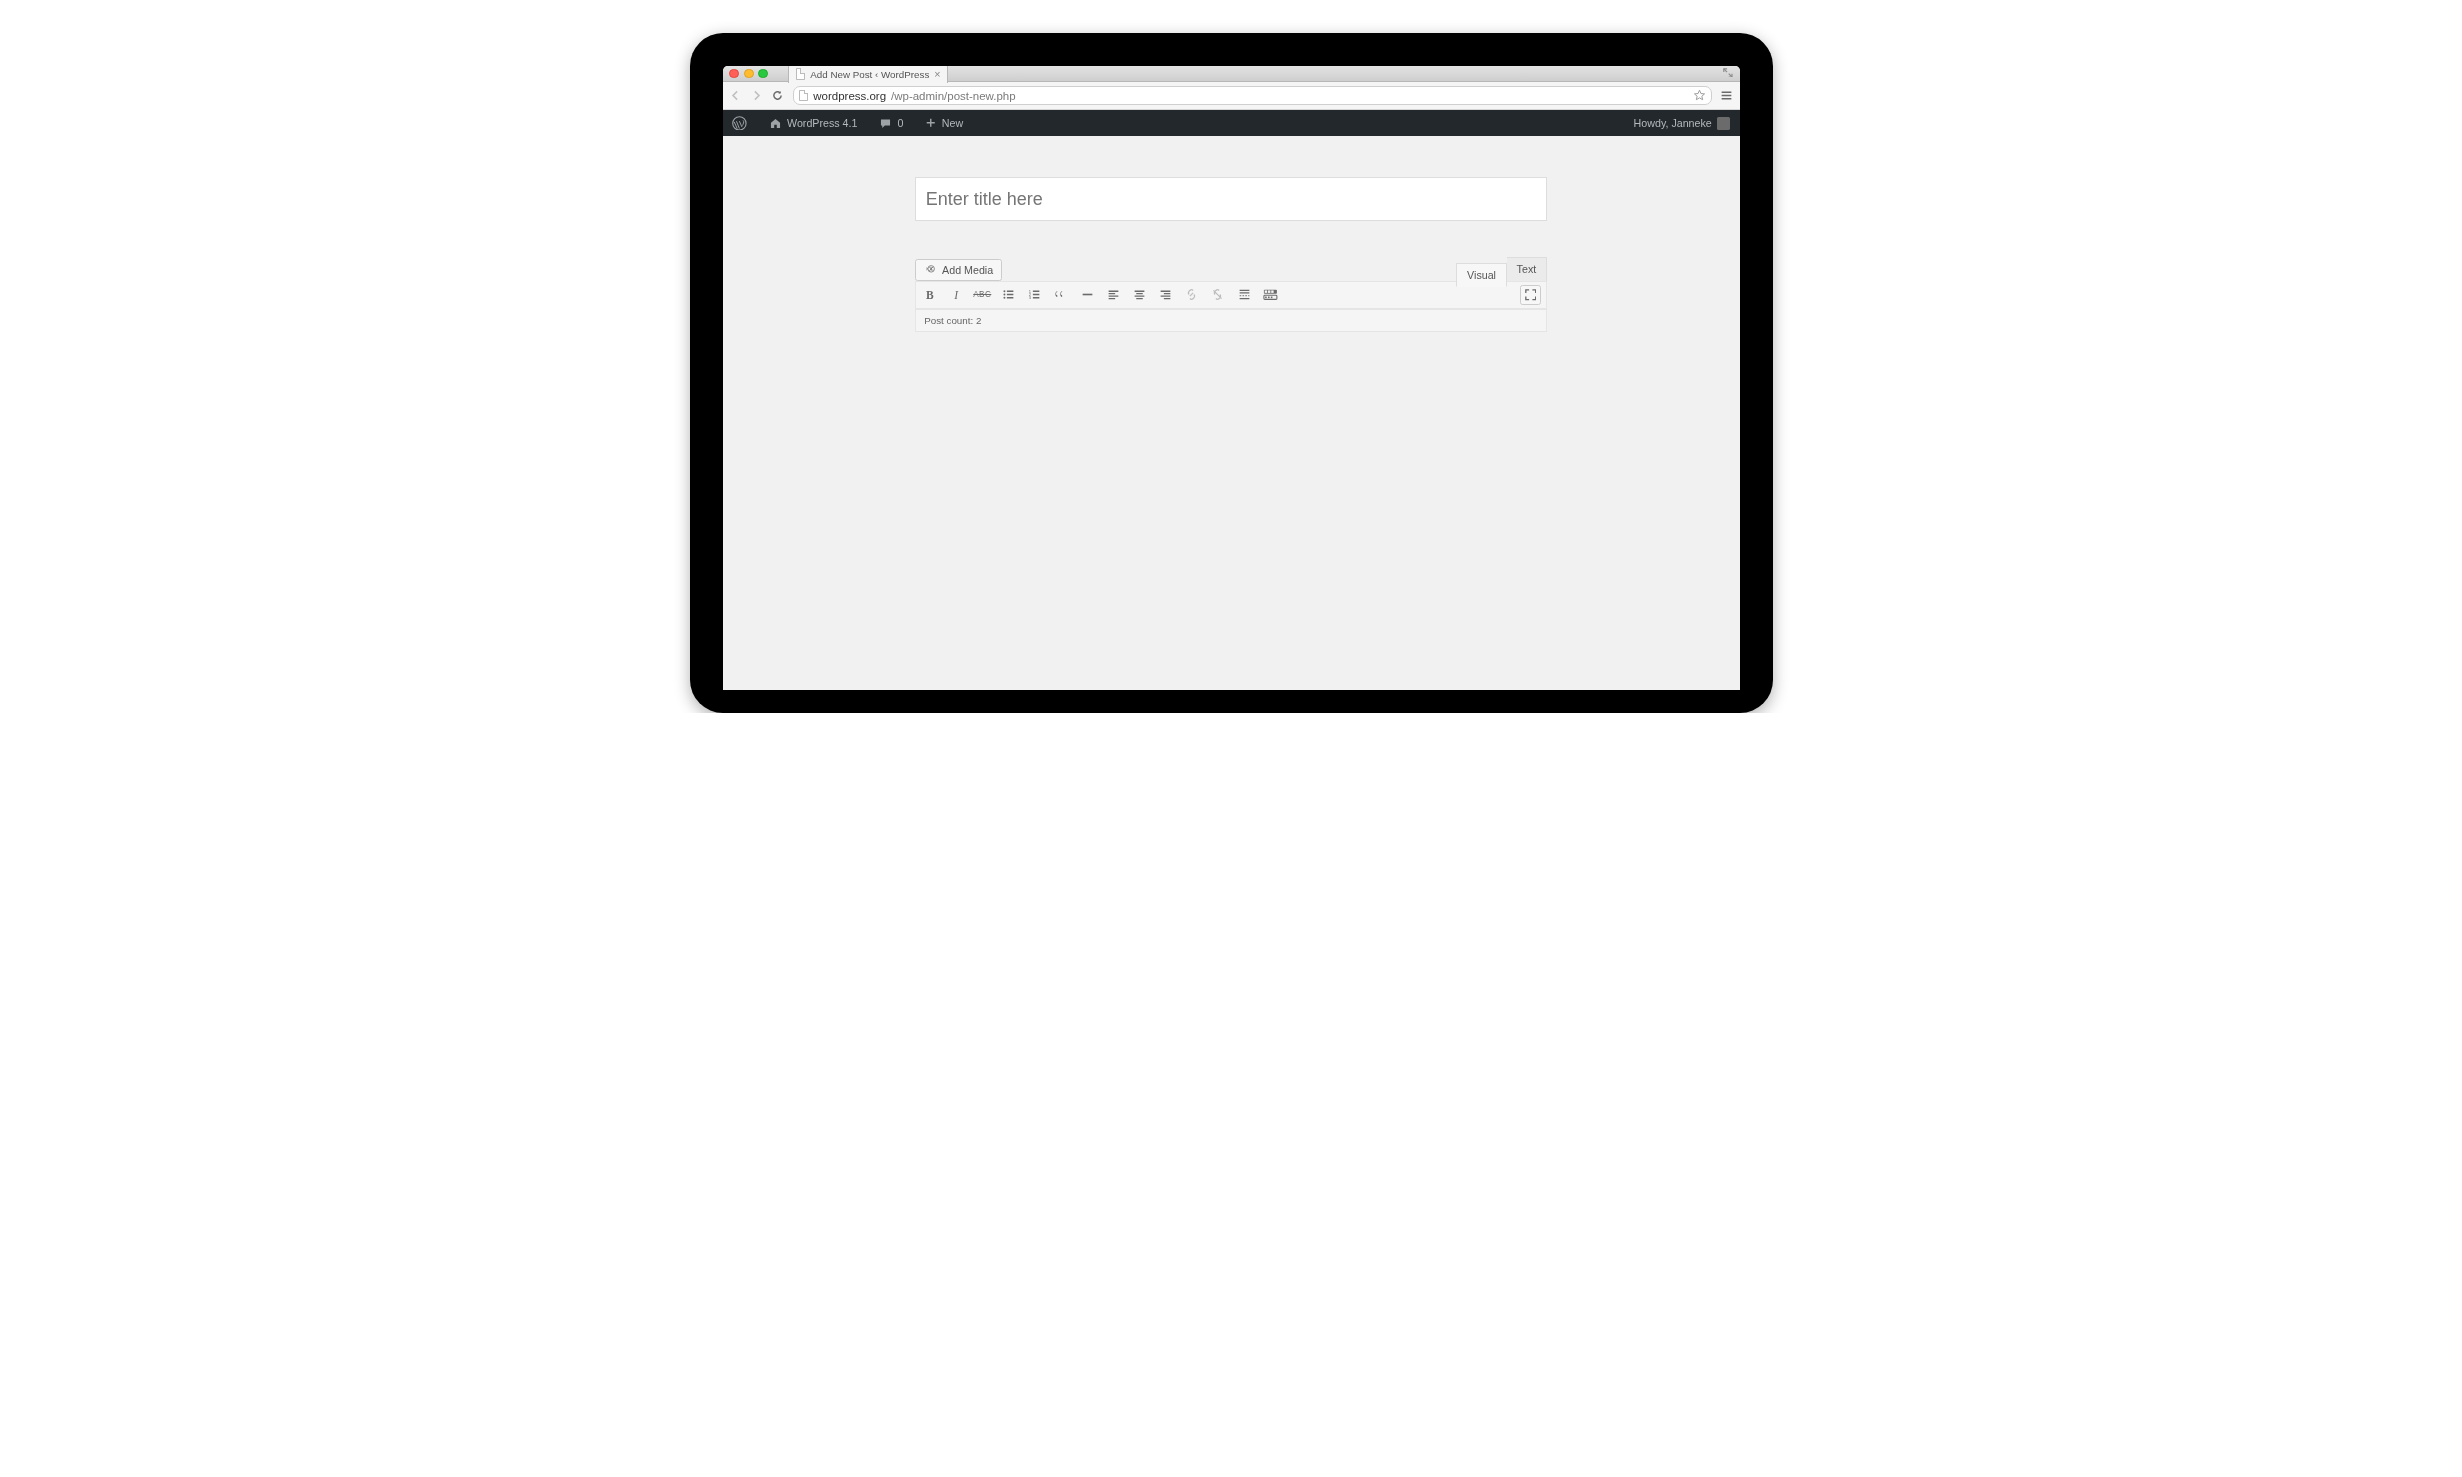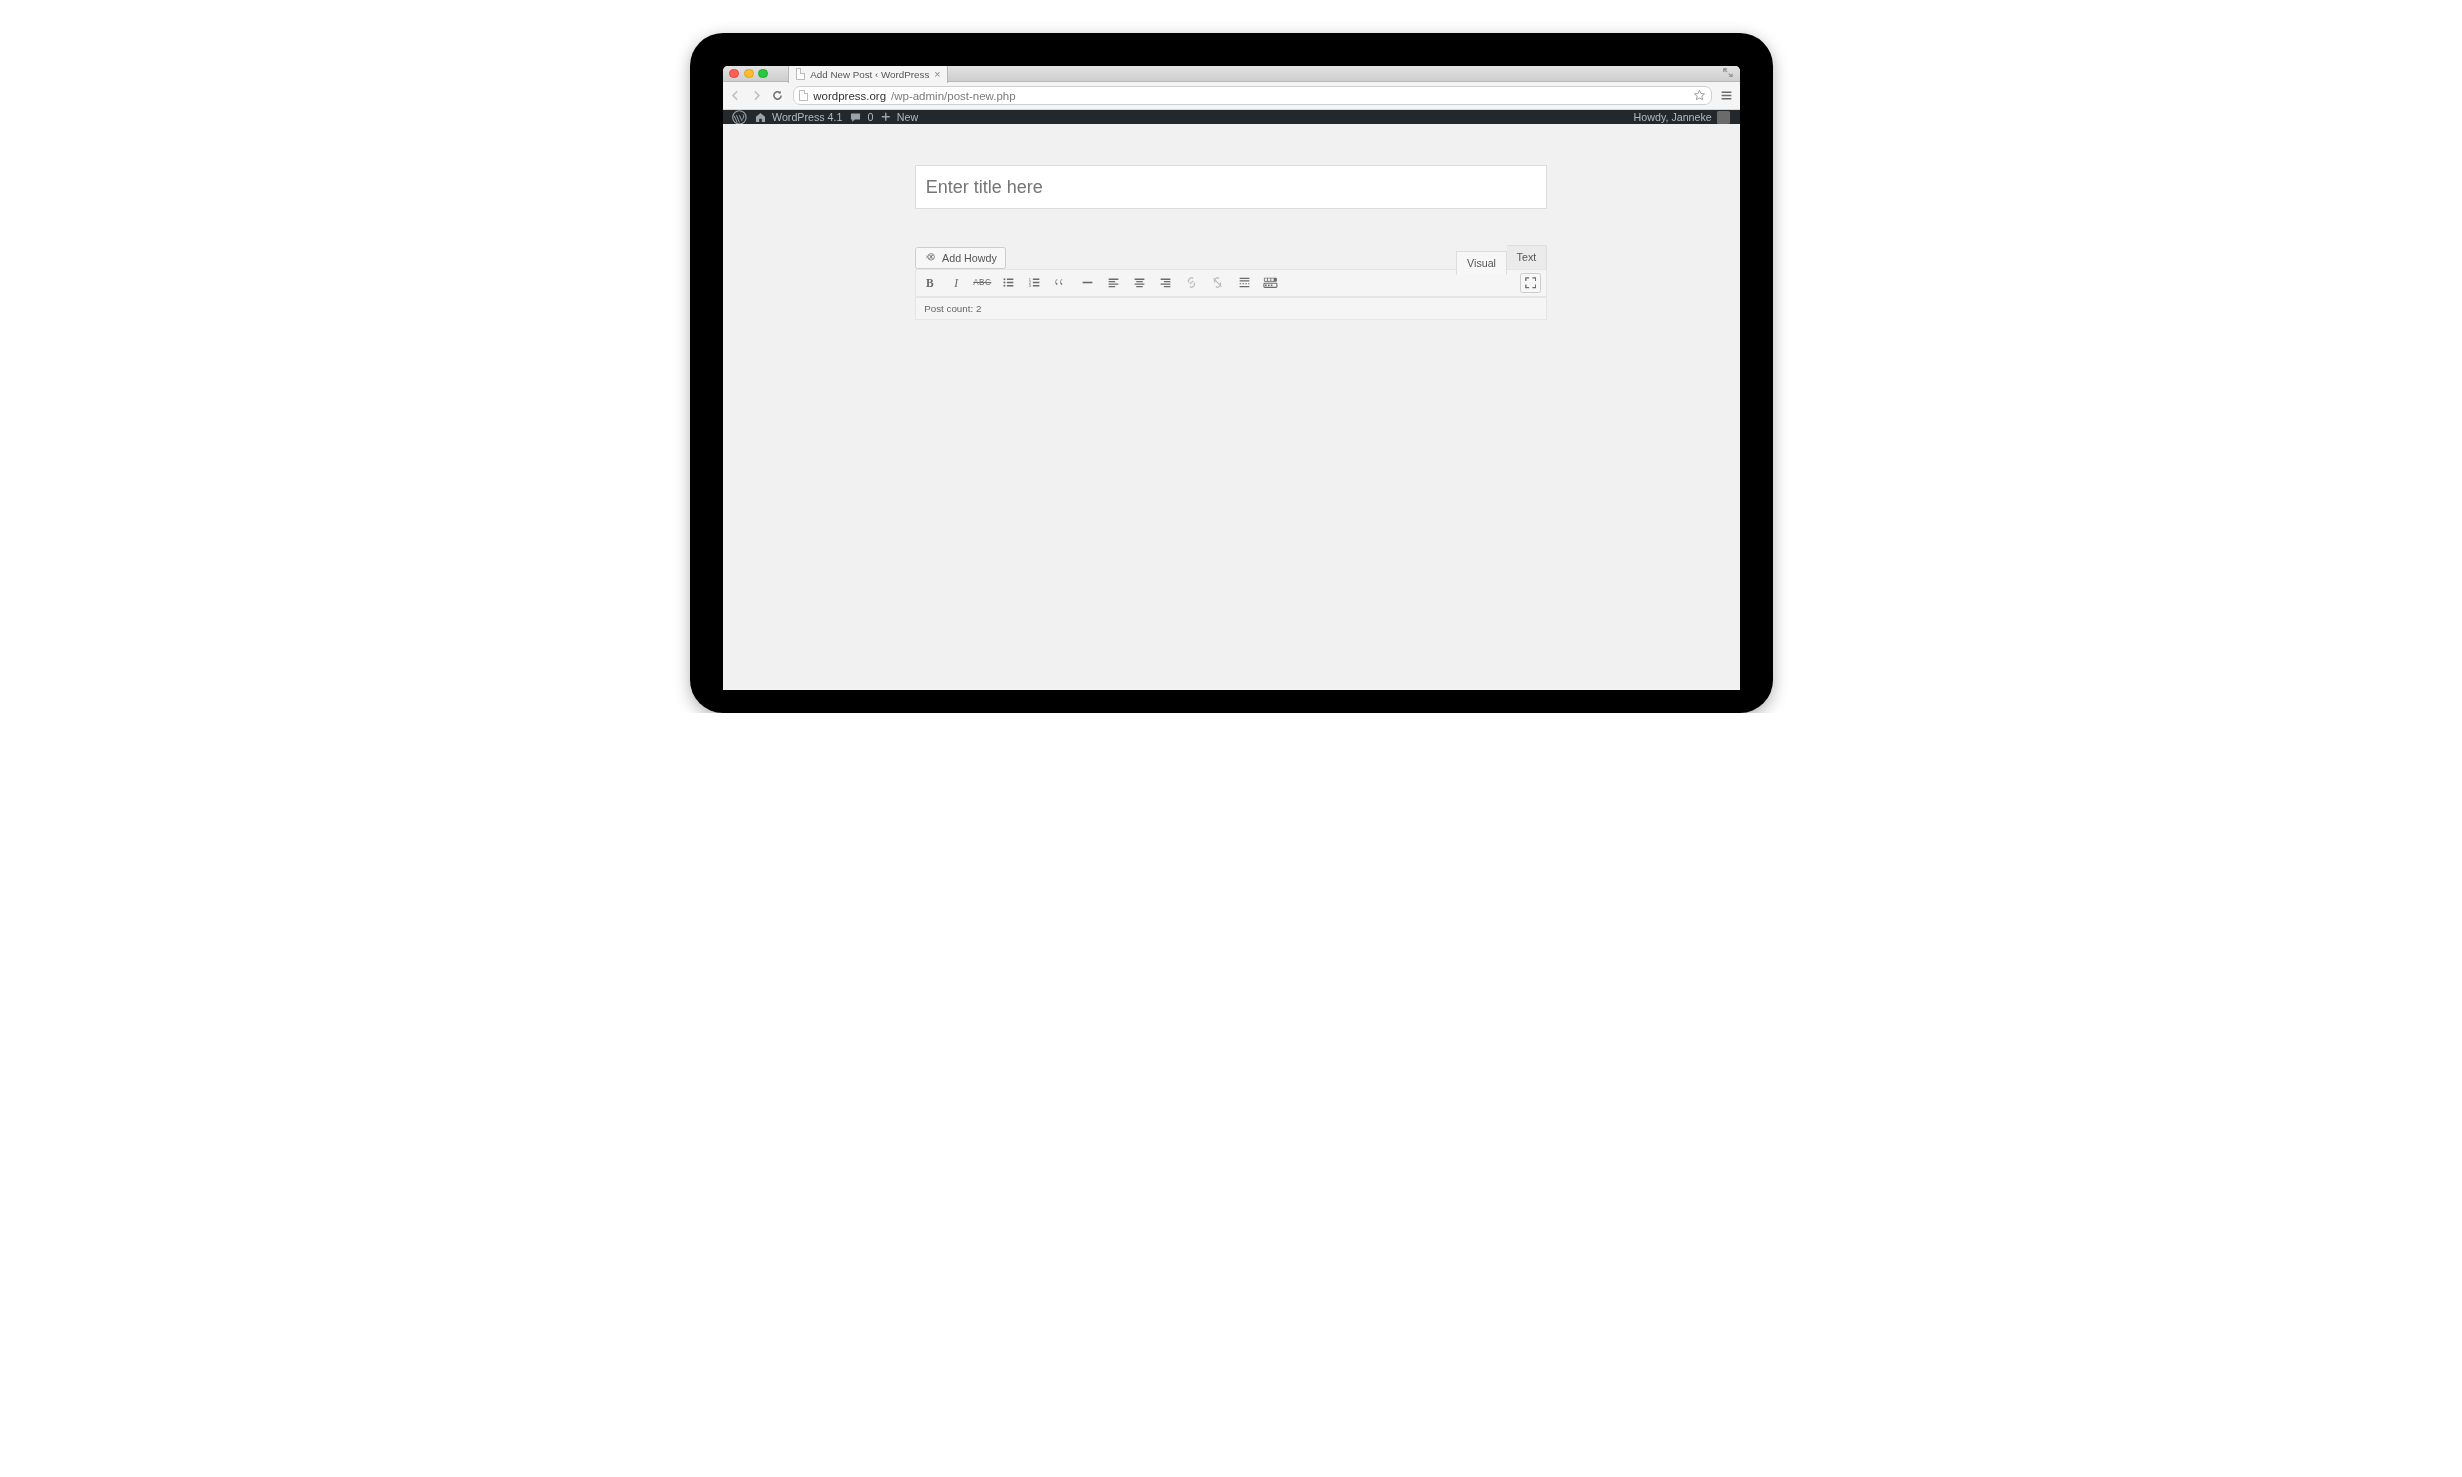--- a/index.html
+++ b/index.html
@@ -103,28 +103,28 @@
   .page-icon {
     width:9.8px;height:11.5px;border:0.8px solid #bbb;background:#fff;border-radius:0.8px;position:relative;
   }
   .page-icon::after {
     content:"";position:absolute;top:-0.8px;right:-0.8px;width:3.3px;height:3.3px;background:#fff;border-left:0.8px solid #bbb;border-bottom:0.8px solid #bbb;
   }
   .star-btn svg, .hamburger-btn svg, .nav-arrow svg, .reload-btn svg { display:block; }
 
   
   .wp-adminbar {
-    height: 14px;
+    height: 26px;
     background: #23282d;
     display: flex;
     align-items: center;
     padding: 0 9.8px;
     color: #b4b9be;
     font-size: 10.7px;
-    gap: 7px;
+    gap: 22px;
   }
   .wp-adminbar .ab-item { display:flex; align-items:center; gap:4.9px; cursor:pointer; }
   .wp-adminbar .right { margin-left:auto; display:flex; align-items:center; gap:6.6px; }
   .avatar-square { width:13px; height:13px; background:#6b6b6b; border-radius:1.6px; }
 
   
   .wp-body {
     background: #f1f1f1;
     height: calc(100% - 24.6px - 28px - 26px);
     overflow: hidden;
@@ -317,21 +317,21 @@
       <div class="editor-wrap">
 
         <input class="title-input" type="text" placeholder="Enter title here" style="">
 
         <div class="media-row">
           <button class="add-media-btn">
             <svg width="13" height="13" viewBox="0 0 20 20">
                 <path d="M11 4 a5 5 0 1 0 0 10 a5 5 0 0 0 0-10 M11 6 v6 M8 6 l6 6 M8 12 l6 -6" stroke="#777" stroke-width="1.3" fill="none"></path>
                 <path d="M4 6 l2 3 l-2 3 z" fill="#777"></path>
               </svg>
-            <span>Add Howdy</span>
+            <span>Add Media</span>
           </button>
           <div class="editor-tabs">
             <div class="editor-tab active">Visual</div>
             <div class="editor-tab">Text</div>
           </div>
         </div>
 
         <div class="tinymce">
           <div class="tmce-toolbar">
             <span class="tmce-btn bold">B</span>

